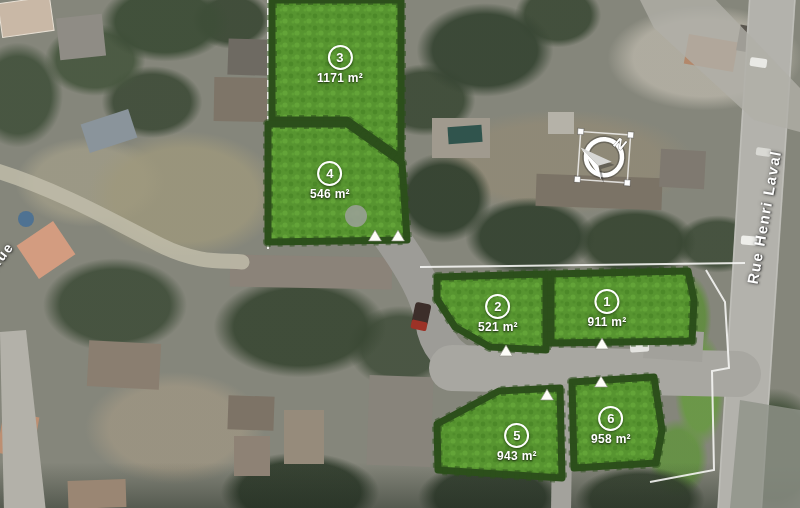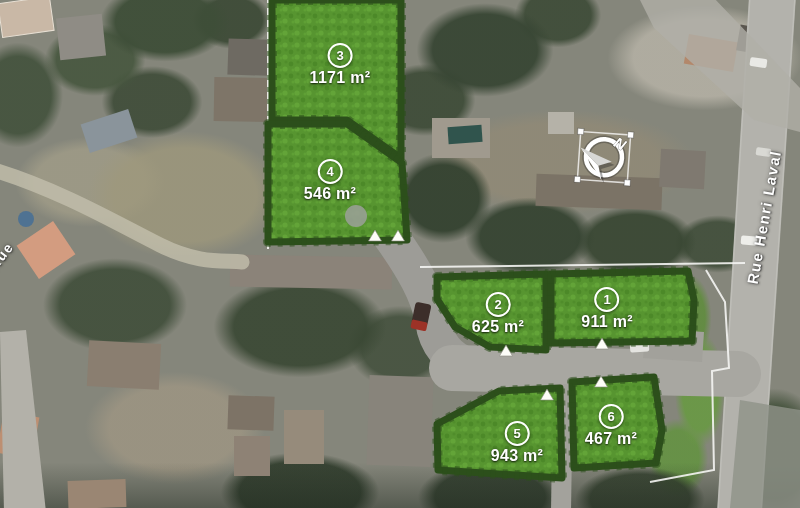--- a/index.html
+++ b/index.html
@@ -47,21 +47,21 @@
     color:#fff; text-align:center; pointer-events:auto;
   }
   .lot-circle {
     width:21px; height:21px; border:2px solid #fff; border-radius:50%;
     display:flex; align-items:center; justify-content:center;
     font-weight:bold; font-size:13px; line-height:1;
     box-shadow:0 1px 3px rgba(0,0,0,.55), inset 0 0 3px rgba(0,0,0,.25);
     text-shadow:0 1px 2px rgba(0,0,0,.6);
   }
   .lot-area {
-    font-weight:bold; font-size:16px; letter-spacing:.3px;
+    font-weight:bold; font-size:12px; letter-spacing:.3px;
     text-shadow:0 1px 2px rgba(0,0,0,.75), 0 0 4px rgba(0,0,0,.45);
     white-space:nowrap;
   }
   .street-label {
     position:absolute; color:#fff; font-weight:bold; font-size:15px;
     letter-spacing:1.5px; white-space:nowrap;
     text-shadow:0 1px 2px rgba(30,30,30,.9), 0 0 4px rgba(30,30,30,.6);
   }
   .street-right { left:764px; top:217px; transform:translate(-50%,-50%) rotate(-80deg); }
   .street-left  { left:1px;  top:256px; transform:translate(-50%,-50%) rotate(-52deg); font-size:14px; }
@@ -195,37 +195,37 @@
   <div class="lot-badge" style="left:330px; top:181px;">
     <div class="lot-circle">
         <span>4</span>
       </div>
     <div class="lot-area">546 m²</div>
   </div>
   <div class="lot-badge" style="left:498px; top:314px;">
     <div class="lot-circle">
         <span>2</span>
       </div>
-    <div class="lot-area">625 m²</div>
+    <div class="lot-area">521 m²</div>
   </div>
   <div class="lot-badge" style="left:607px; top:309px;">
     <div class="lot-circle">
         <span>1</span>
       </div>
     <div class="lot-area">911 m²</div>
   </div>
   <div class="lot-badge" style="left:517px; top:443px;">
     <div class="lot-circle">
         <span>5</span>
       </div>
     <div class="lot-area">943 m²</div>
   </div>
   <div class="lot-badge" style="left:611px; top:426px;">
     <div class="lot-circle">
         <span>6</span>
       </div>
-    <div class="lot-area">467 m²</div>
+    <div class="lot-area">958 m²</div>
   </div>
 
   <div class="street-label street-right">Rue Henri Laval</div>
   <div class="street-label street-left">Rue</div>
 
 </div>
 
 </body></html>

